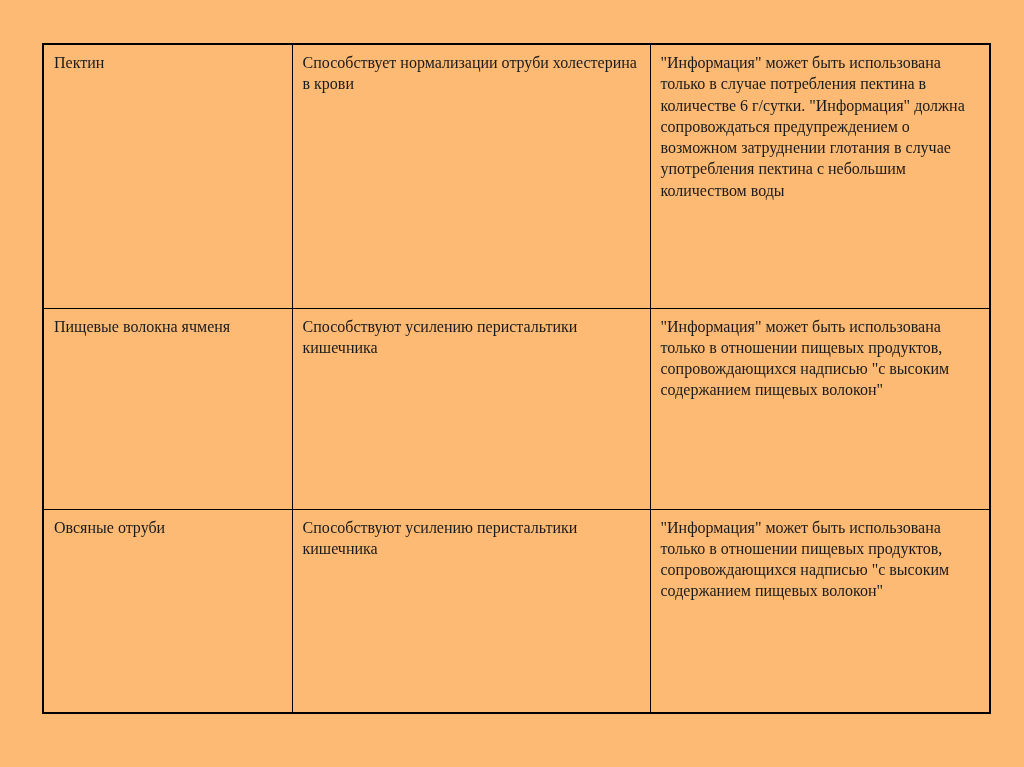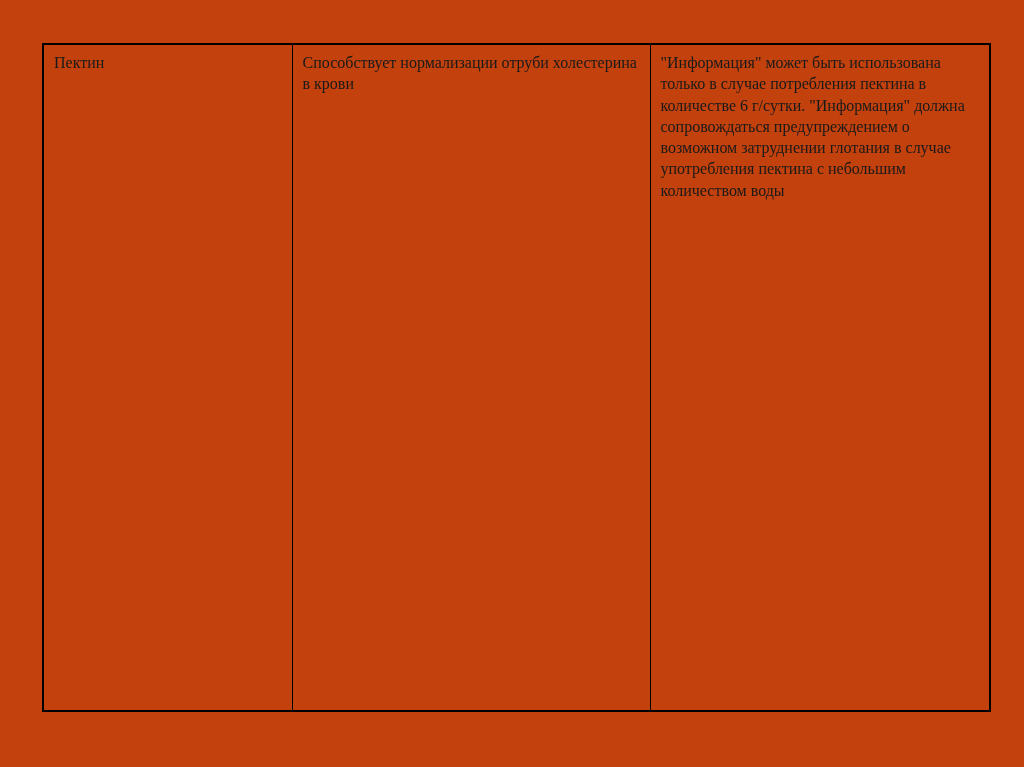--- a/index.html
+++ b/index.html
@@ -4,21 +4,21 @@
 <style>
   html, body {
     margin: 0;
     padding: 0;
     background: #ffffff;
   }
   .page {
     position: relative;
     width: 1024px;
     height: 767px;
-    background: #c2410c;
+    background: #fdba74;
     overflow: hidden;
   }
   table.doc-table {
     position: absolute;
     left: 42px;
     top: 43px;
     width: 947px;
     height: 669px;
     border-collapse: collapse;
     table-layout: fixed;
@@ -51,15 +51,25 @@
       <col class="c-substance">
       <col class="c-effect">
       <col class="c-info">
     </colgroup>
     <tbody>
       <tr class="r-1">
         <td>Пектин</td>
         <td>Способствует нормализации отруби холестерина в крови</td>
         <td>"Информация" может быть использована только в случае потребления пектина в количестве 6 г/сутки. "Информация" должна сопровождаться предупреждением о возможном затруднении глотания в случае употребления пектина с небольшим количеством воды</td>
       </tr>
+      <tr class="r-2">
+        <td>Пищевые волокна ячменя</td>
+        <td>Способствуют усилению перистальтики кишечника</td>
+        <td>"Информация" может быть использована только в отношении пищевых продуктов, сопровождающихся надписью "с высоким содержанием пищевых волокон"</td>
+      </tr>
+      <tr class="r-3">
+        <td>Овсяные отруби</td>
+        <td>Способствуют усилению перистальтики кишечника</td>
+        <td>"Информация" может быть использована только в отношении пищевых продуктов, сопровождающихся надписью "с высоким содержанием пищевых волокон"</td>
+      </tr>
     </tbody>
   </table>
 </div>
 
 </body></html>

